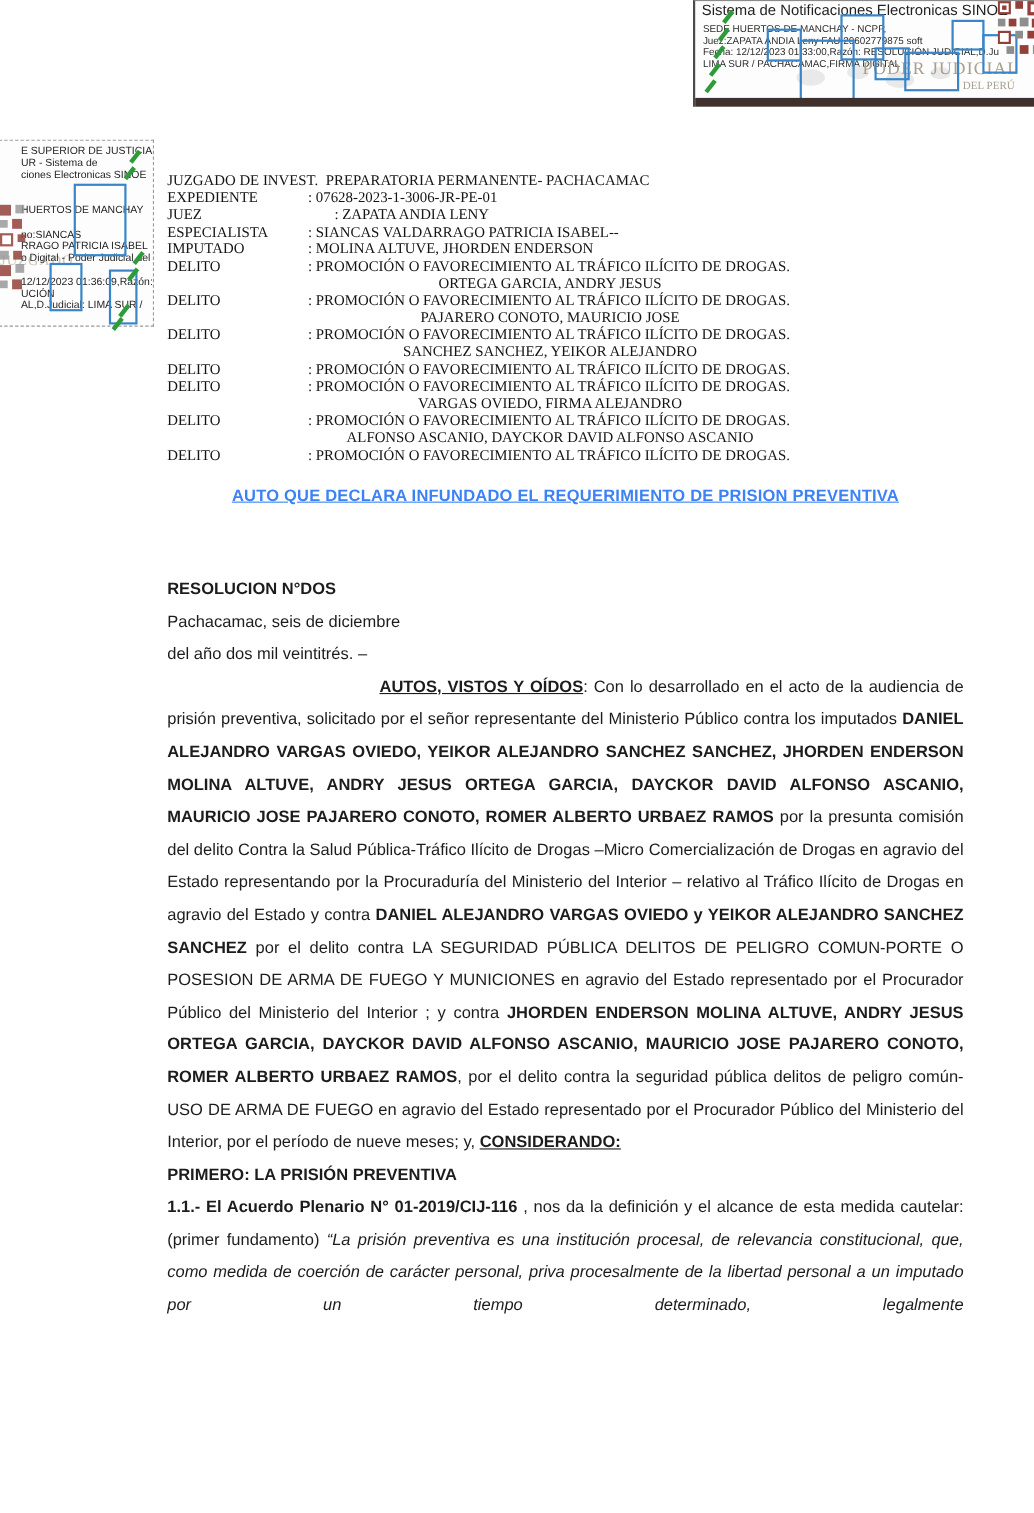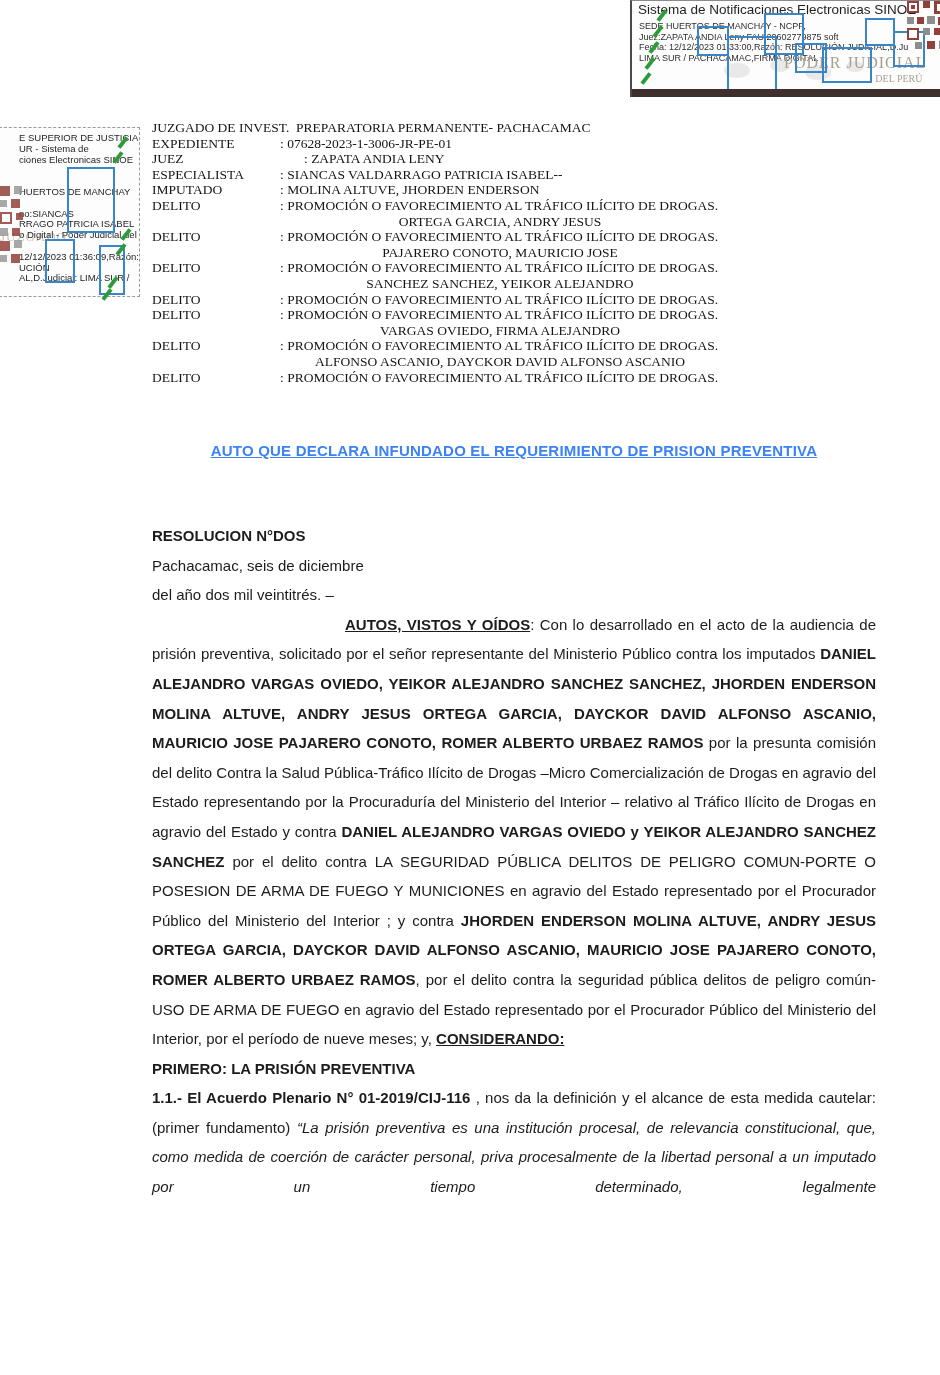--- a/index.html
+++ b/index.html
@@ -24,21 +24,21 @@
   
   .lstamp{position:absolute;left:-6px;top:127px;width:144px;height:168px;background:#fdfdfd;
           border:1px dashed #9a9a9a;}
   .l-lines{position:absolute;left:24px;top:5px;font-size:9.5px;line-height:10.8px;color:#242424;white-space:nowrap;}
   .jwm{position:absolute;left:5px;top:101px;font-family:"Liberation Serif",serif;font-size:13px;
        color:#ccc5b8;letter-spacing:1px;}
 
   
   .chead{position:absolute;left:152px;top:120px;width:620px;font-family:"Liberation Serif",serif;
          font-size:13.5px;line-height:15.6px;color:#141414;}
-  .court{white-space:pre-wrap;}
+  .court{white-space:pre-wrap;margin-top:36px;}
   .frow{display:flex;}
   .flabel{width:128px;flex:none;}
   .fvalue{white-space:nowrap;}
   .fvalue.ind{padding-left:24px;}
   .dname{margin-left:128px;width:440px;text-align:center;}
 
   
   .doctitle{position:absolute;left:152px;top:442px;width:724px;text-align:center;font-weight:700;
             font-size:15px;letter-spacing:.2px;text-decoration:underline;color:#3b82f6;}
   .docbody{position:absolute;left:152px;top:521px;width:724px;font-size:15px;line-height:29.6px;color:#1c1c1c;}

